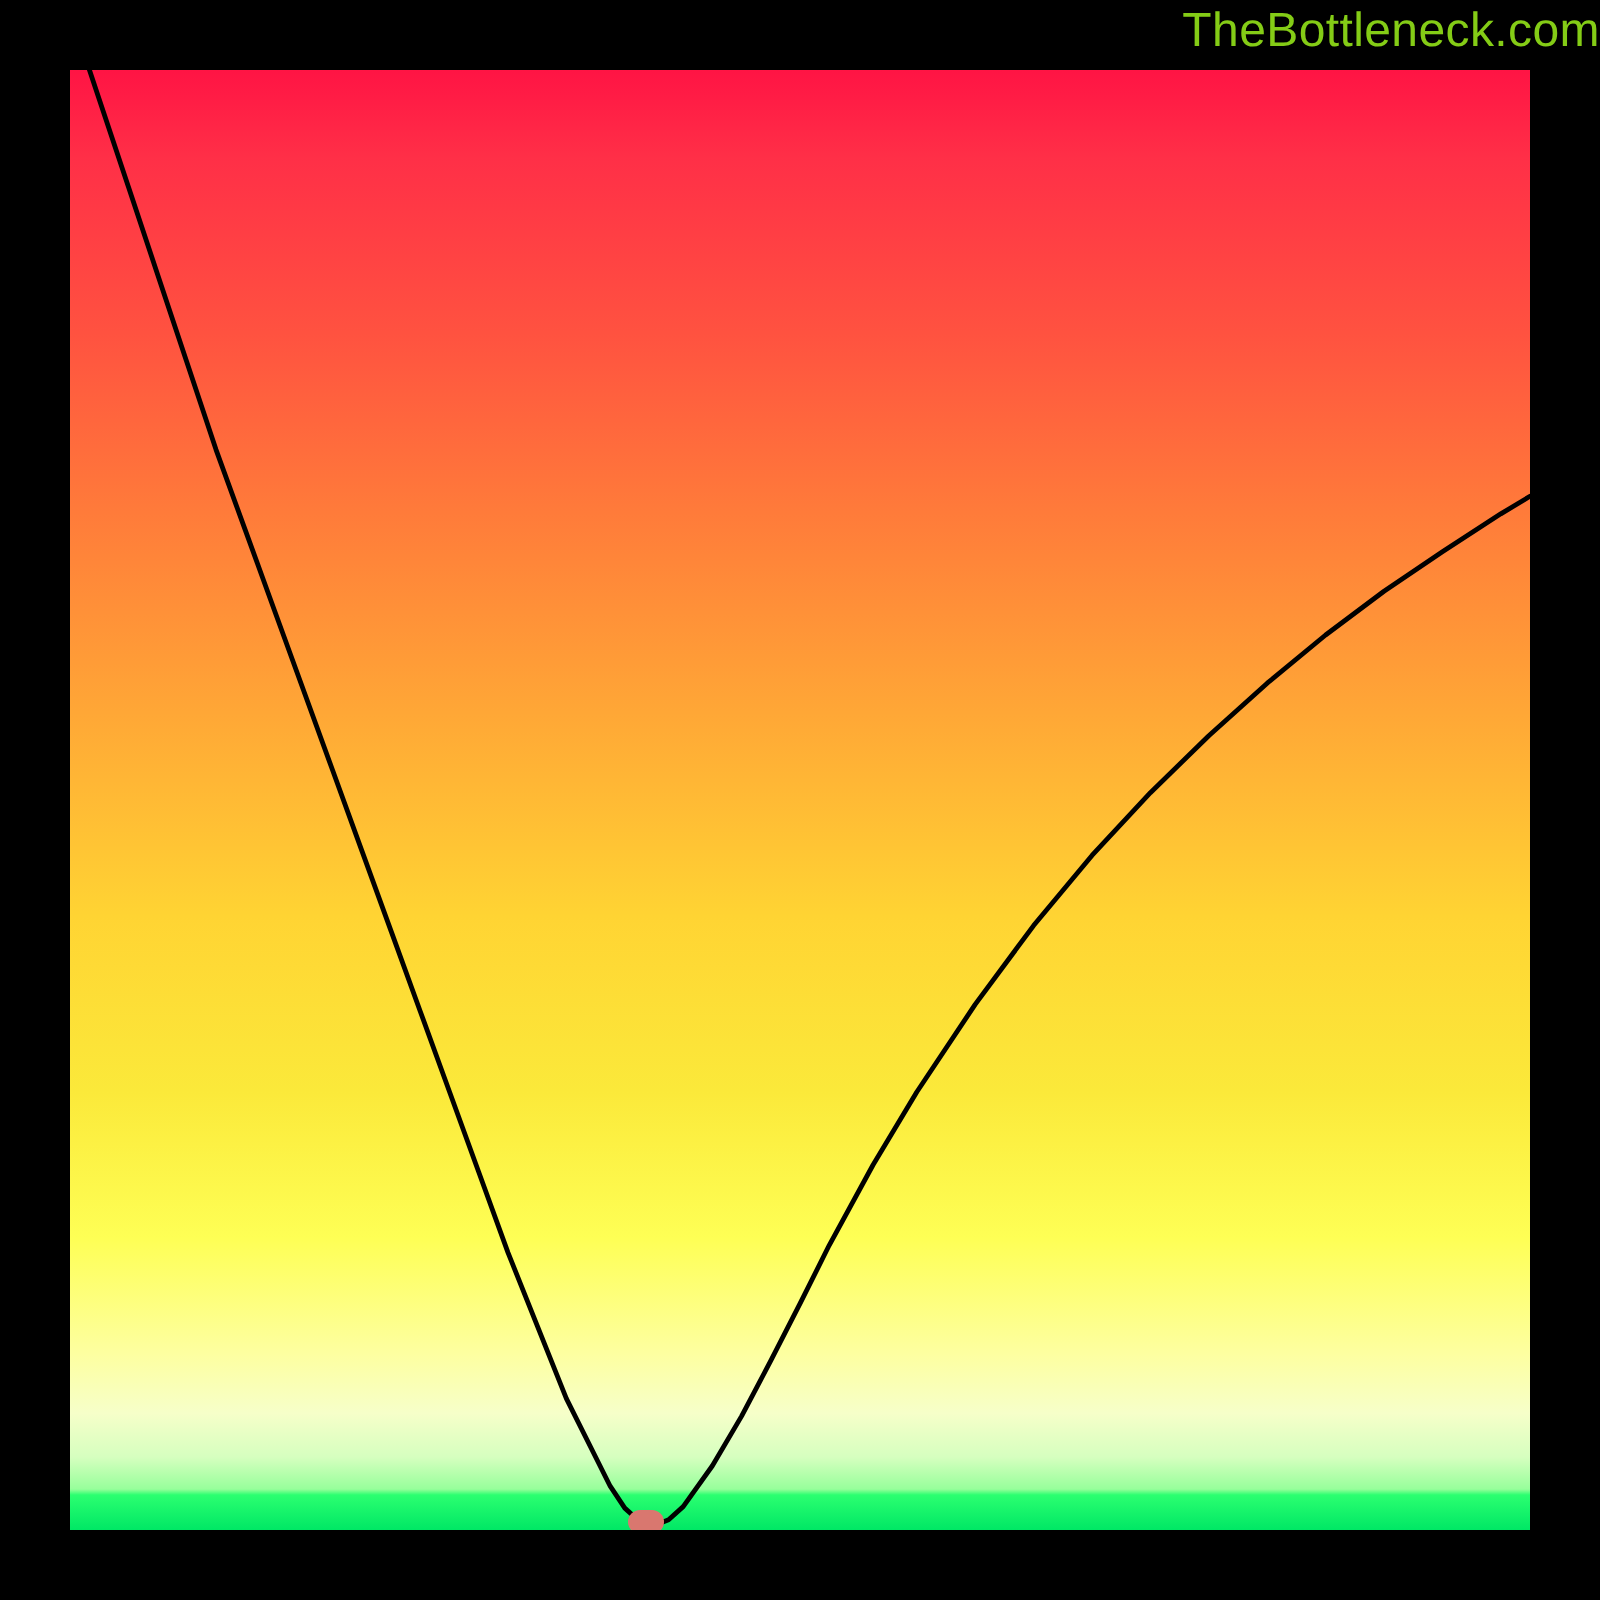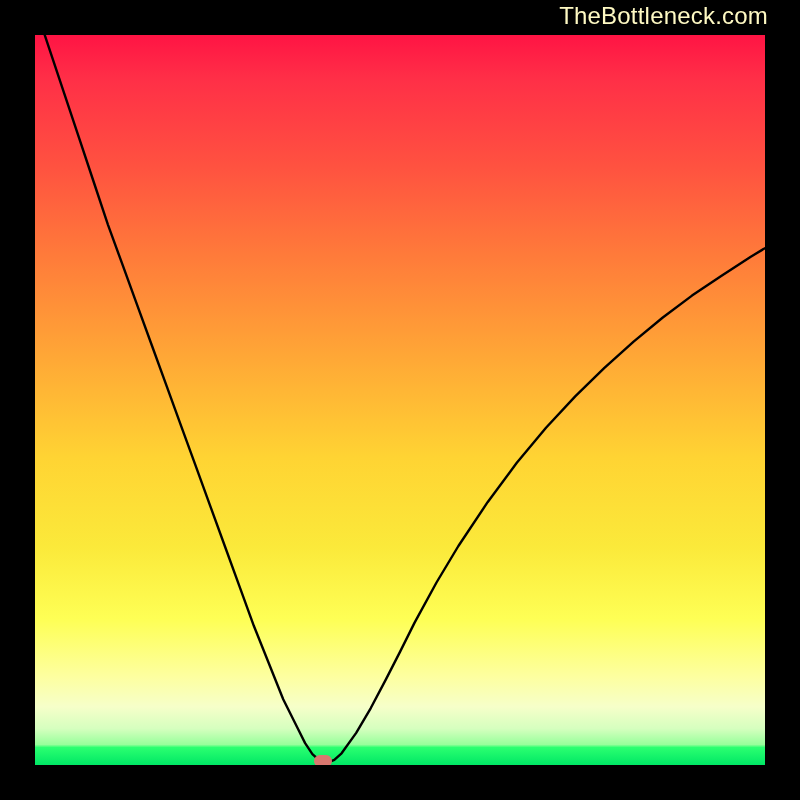--- a/index.html
+++ b/index.html
@@ -13,22 +13,22 @@
   }
   .outer {
     width: 800px;
     height: 800px;
     background: #000;
     position: relative;
   }
   .watermark {
     position: absolute;
     top: 2px;
-    right: 32px;
-    color: #fef9c3;
+    right: 0;
+    color: #84cc16;
     font-size: 24px;
     font-weight: 500;
     letter-spacing: 0.2px;
     z-index: 5;
   }
   .plot {
     position: absolute;
     left: 35px;
     top: 35px;
     width: 730px;

